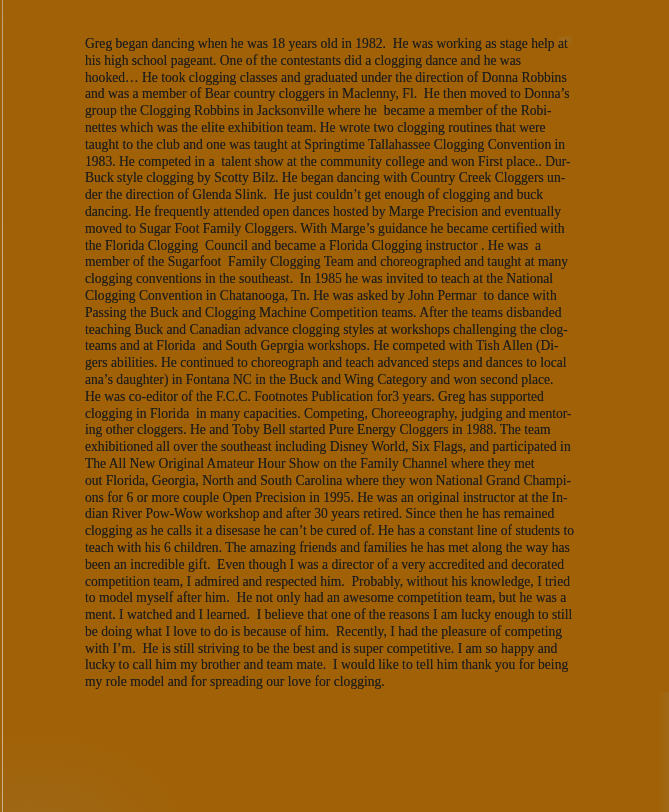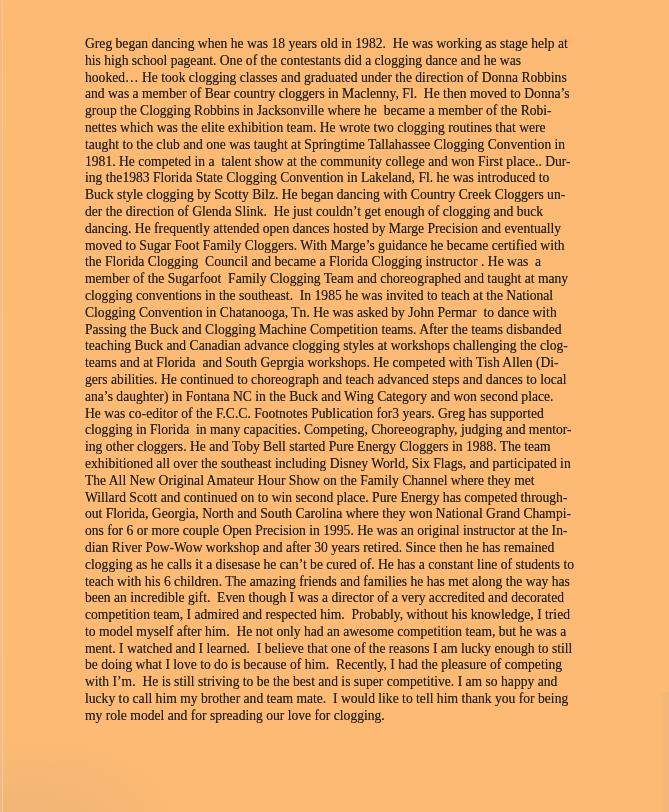--- a/index.html
+++ b/index.html
@@ -4,21 +4,21 @@
 <style>
   html, body {
     margin: 0;
     padding: 0;
     background: #ffffff;
   }
   .page {
     position: relative;
     width: 669px;
     height: 812px;
-    background: #fdba74;
+    background: #a16207;
     overflow: hidden;
     font-family: "Liberation Serif", "DejaVu Serif", serif;
   }
   .text-block {
     position: absolute;
     left: 85px;
     top: 36px;
     width: 556px;
     color: #1d1d1d;
     font-size: 13.6px;
@@ -73,41 +73,39 @@
   <div class="edge-shade-right"></div>
   <div class="smudge-right-top"></div>
   <div class="text-block">
       <div class="line">Greg began dancing when he was 18 years old in 1982.  He was working as stage help at</div>
       <div class="line">his high school pageant. One of the contestants did a clogging dance and he was</div>
       <div class="line">hooked… He took clogging classes and graduated under the direction of Donna Robbins</div>
       <div class="line">and was a member of Bear country cloggers in Maclenny, Fl.  He then moved to Donna’s</div>
       <div class="line">group the Clogging Robbins in Jacksonville where he  became a member of the Robi-</div>
       <div class="line">nettes which was the elite exhibition team. He wrote two clogging routines that were</div>
       <div class="line">taught to the club and one was taught at Springtime Tallahassee Clogging Convention in</div>
-      <div class="line">1981. He competed in a  talent show at the community college and won First place.. Dur-</div>
-      <div class="line">ing the1983 Florida State Clogging Convention in Lakeland, Fl. he was introduced to</div>
+      <div class="line">1983. He competed in a  talent show at the community college and won First place.. Dur-</div>
       <div class="line">Buck style clogging by Scotty Bilz. He began dancing with Country Creek Cloggers un-</div>
       <div class="line">der the direction of Glenda Slink.  He just couldn’t get enough of clogging and buck</div>
       <div class="line">dancing. He frequently attended open dances hosted by Marge Precision and eventually</div>
       <div class="line">moved to Sugar Foot Family Cloggers. With Marge’s guidance he became certified with</div>
       <div class="line">the Florida Clogging  Council and became a Florida Clogging instructor . He was  a</div>
       <div class="line">member of the Sugarfoot  Family Clogging Team and choreographed and taught at many</div>
       <div class="line">clogging conventions in the southeast.  In 1985 he was invited to teach at the National</div>
       <div class="line">Clogging Convention in Chatanooga, Tn. He was asked by John Permar  to dance with</div>
       <div class="line">Passing the Buck and Clogging Machine Competition teams. After the teams disbanded</div>
       <div class="line">teaching Buck and Canadian advance clogging styles at workshops challenging the clog-</div>
       <div class="line">teams and at Florida  and South Geprgia workshops. He competed with Tish Allen (Di-</div>
       <div class="line">gers abilities. He continued to choreograph and teach advanced steps and dances to local</div>
       <div class="line">ana’s daughter) in Fontana NC in the Buck and Wing Category and won second place.</div>
       <div class="line">He was co-editor of the F.C.C. Footnotes Publication for3 years. Greg has supported</div>
       <div class="line">clogging in Florida  in many capacities. Competing, Choreeography, judging and mentor-</div>
       <div class="line">ing other cloggers. He and Toby Bell started Pure Energy Cloggers in 1988. The team</div>
       <div class="line">exhibitioned all over the southeast including Disney World, Six Flags, and participated in</div>
       <div class="line">The All New Original Amateur Hour Show on the Family Channel where they met</div>
-      <div class="line">Willard Scott and continued on to win second place. Pure Energy has competed through-</div>
       <div class="line">out Florida, Georgia, North and South Carolina where they won National Grand Champi-</div>
       <div class="line">ons for 6 or more couple Open Precision in 1995. He was an original instructor at the In-</div>
       <div class="line">dian River Pow-Wow workshop and after 30 years retired. Since then he has remained</div>
       <div class="line">clogging as he calls it a disesase he can’t be cured of. He has a constant line of students to</div>
       <div class="line">teach with his 6 children. The amazing friends and families he has met along the way has</div>
       <div class="line">been an incredible gift.  Even though I was a director of a very accredited and decorated</div>
       <div class="line">competition team, I admired and respected him.  Probably, without his knowledge, I tried</div>
       <div class="line">to model myself after him.  He not only had an awesome competition team, but he was a</div>
       <div class="line">ment. I watched and I learned.  I believe that one of the reasons I am lucky enough to still</div>
       <div class="line">be doing what I love to do is because of him.  Recently, I had the pleasure of competing</div>

